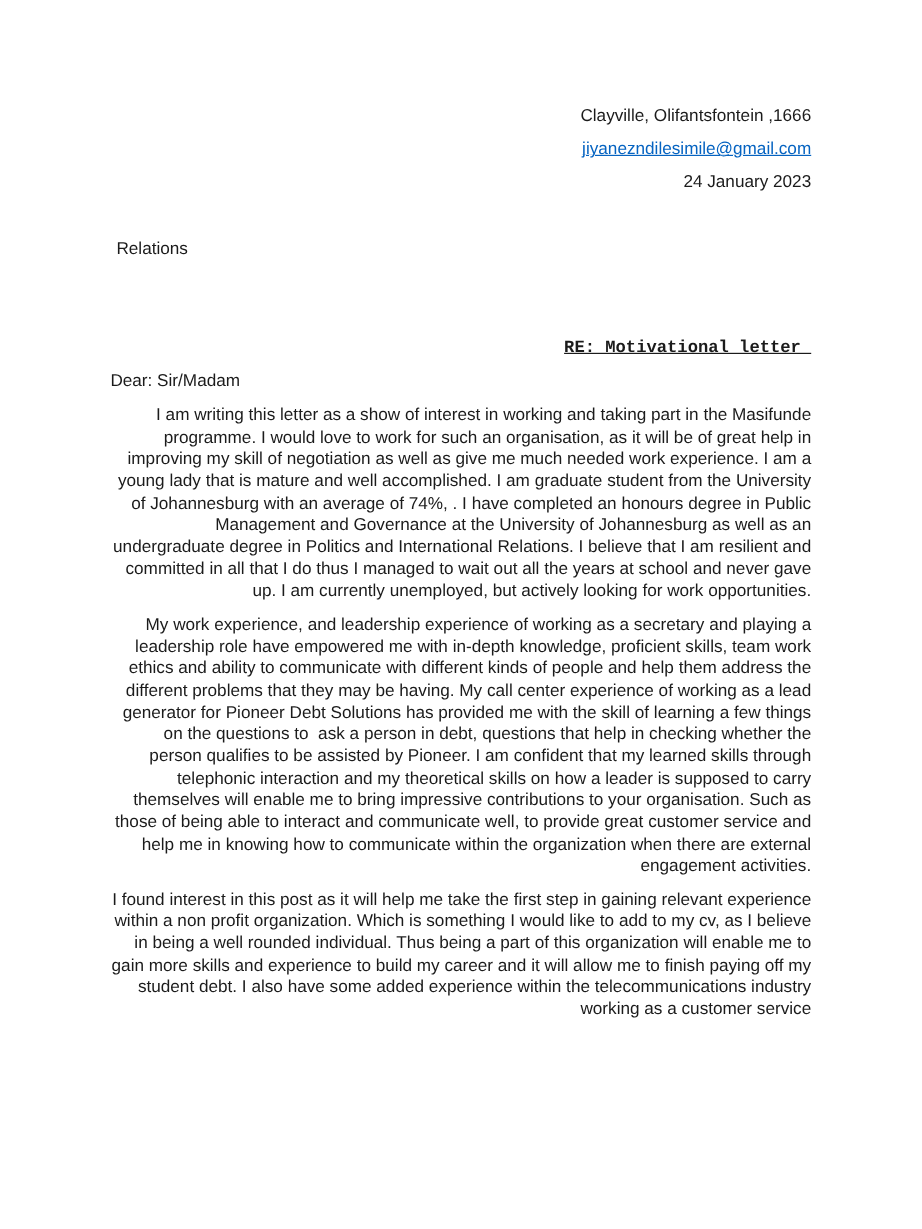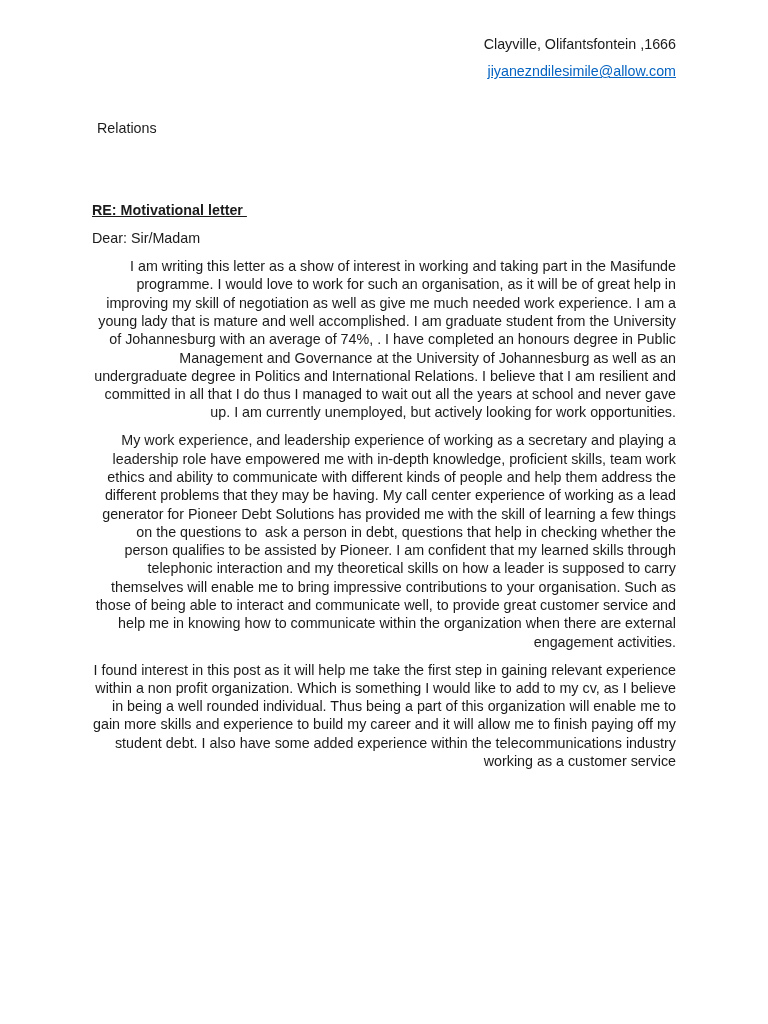--- a/index.html
+++ b/index.html
@@ -14,21 +14,21 @@
     margin: 0 auto;
     background: #ffffff;
     color: #1b1b1b;
     font-family: "Liberation Sans", "DejaVu Sans", sans-serif;
     font-size: 14.3px;
     line-height: 18.3px;
     overflow: hidden;
     box-sizing: border-box;
   }
   .content {
-    padding: 35px 92px 0 92px;
+    padding: 88px 92px 0 92px;
   }
   .sender-block {
     text-align: right;
   }
   .sender-block .line {
     margin: 0 0 9px 0;
   }
   .email-link {
     color: #0563c1;
     text-decoration: underline;
@@ -38,21 +38,22 @@
     margin-top: 38px;
   }
   .recipient-block .line {
     margin: 0 0 9.5px 0;
   }
   .org-line {
     padding-left: 5px;
   }
   .subject-row {
     margin-top: 64px;
-    text-align: left;
+    text-align: right;
+    font-family: Liberation Mono, monospace;
   }
   .subject-text {
     font-weight: 700;
     text-decoration: underline;
     white-space: pre-wrap;
   }
   .salutation {
     margin: 10px 0 0 0;
   }
   .letter-body p {
@@ -63,22 +64,23 @@
 </style>
 </head>
 <body>
 
 <div class="page">
   <div class="content">
 
     <div class="sender-block">
       <p class="line">Clayville, Olifantsfontein ,1666</p>
       <p class="line">
-        <a class="email-link">jiyanezndilesimile@allow.com</a>
+        <a class="email-link">jiyanezndilesimile@gmail.com</a>
       </p>
+      <p class="line">24 January 2023</p>
     </div>
 
     <div class="recipient-block">
       <p class="line org-line">Relations</p>
     </div>
 
     <div class="subject-row">
       <span class="subject-text">RE: Motivational letter&nbsp;</span>
     </div>
 

